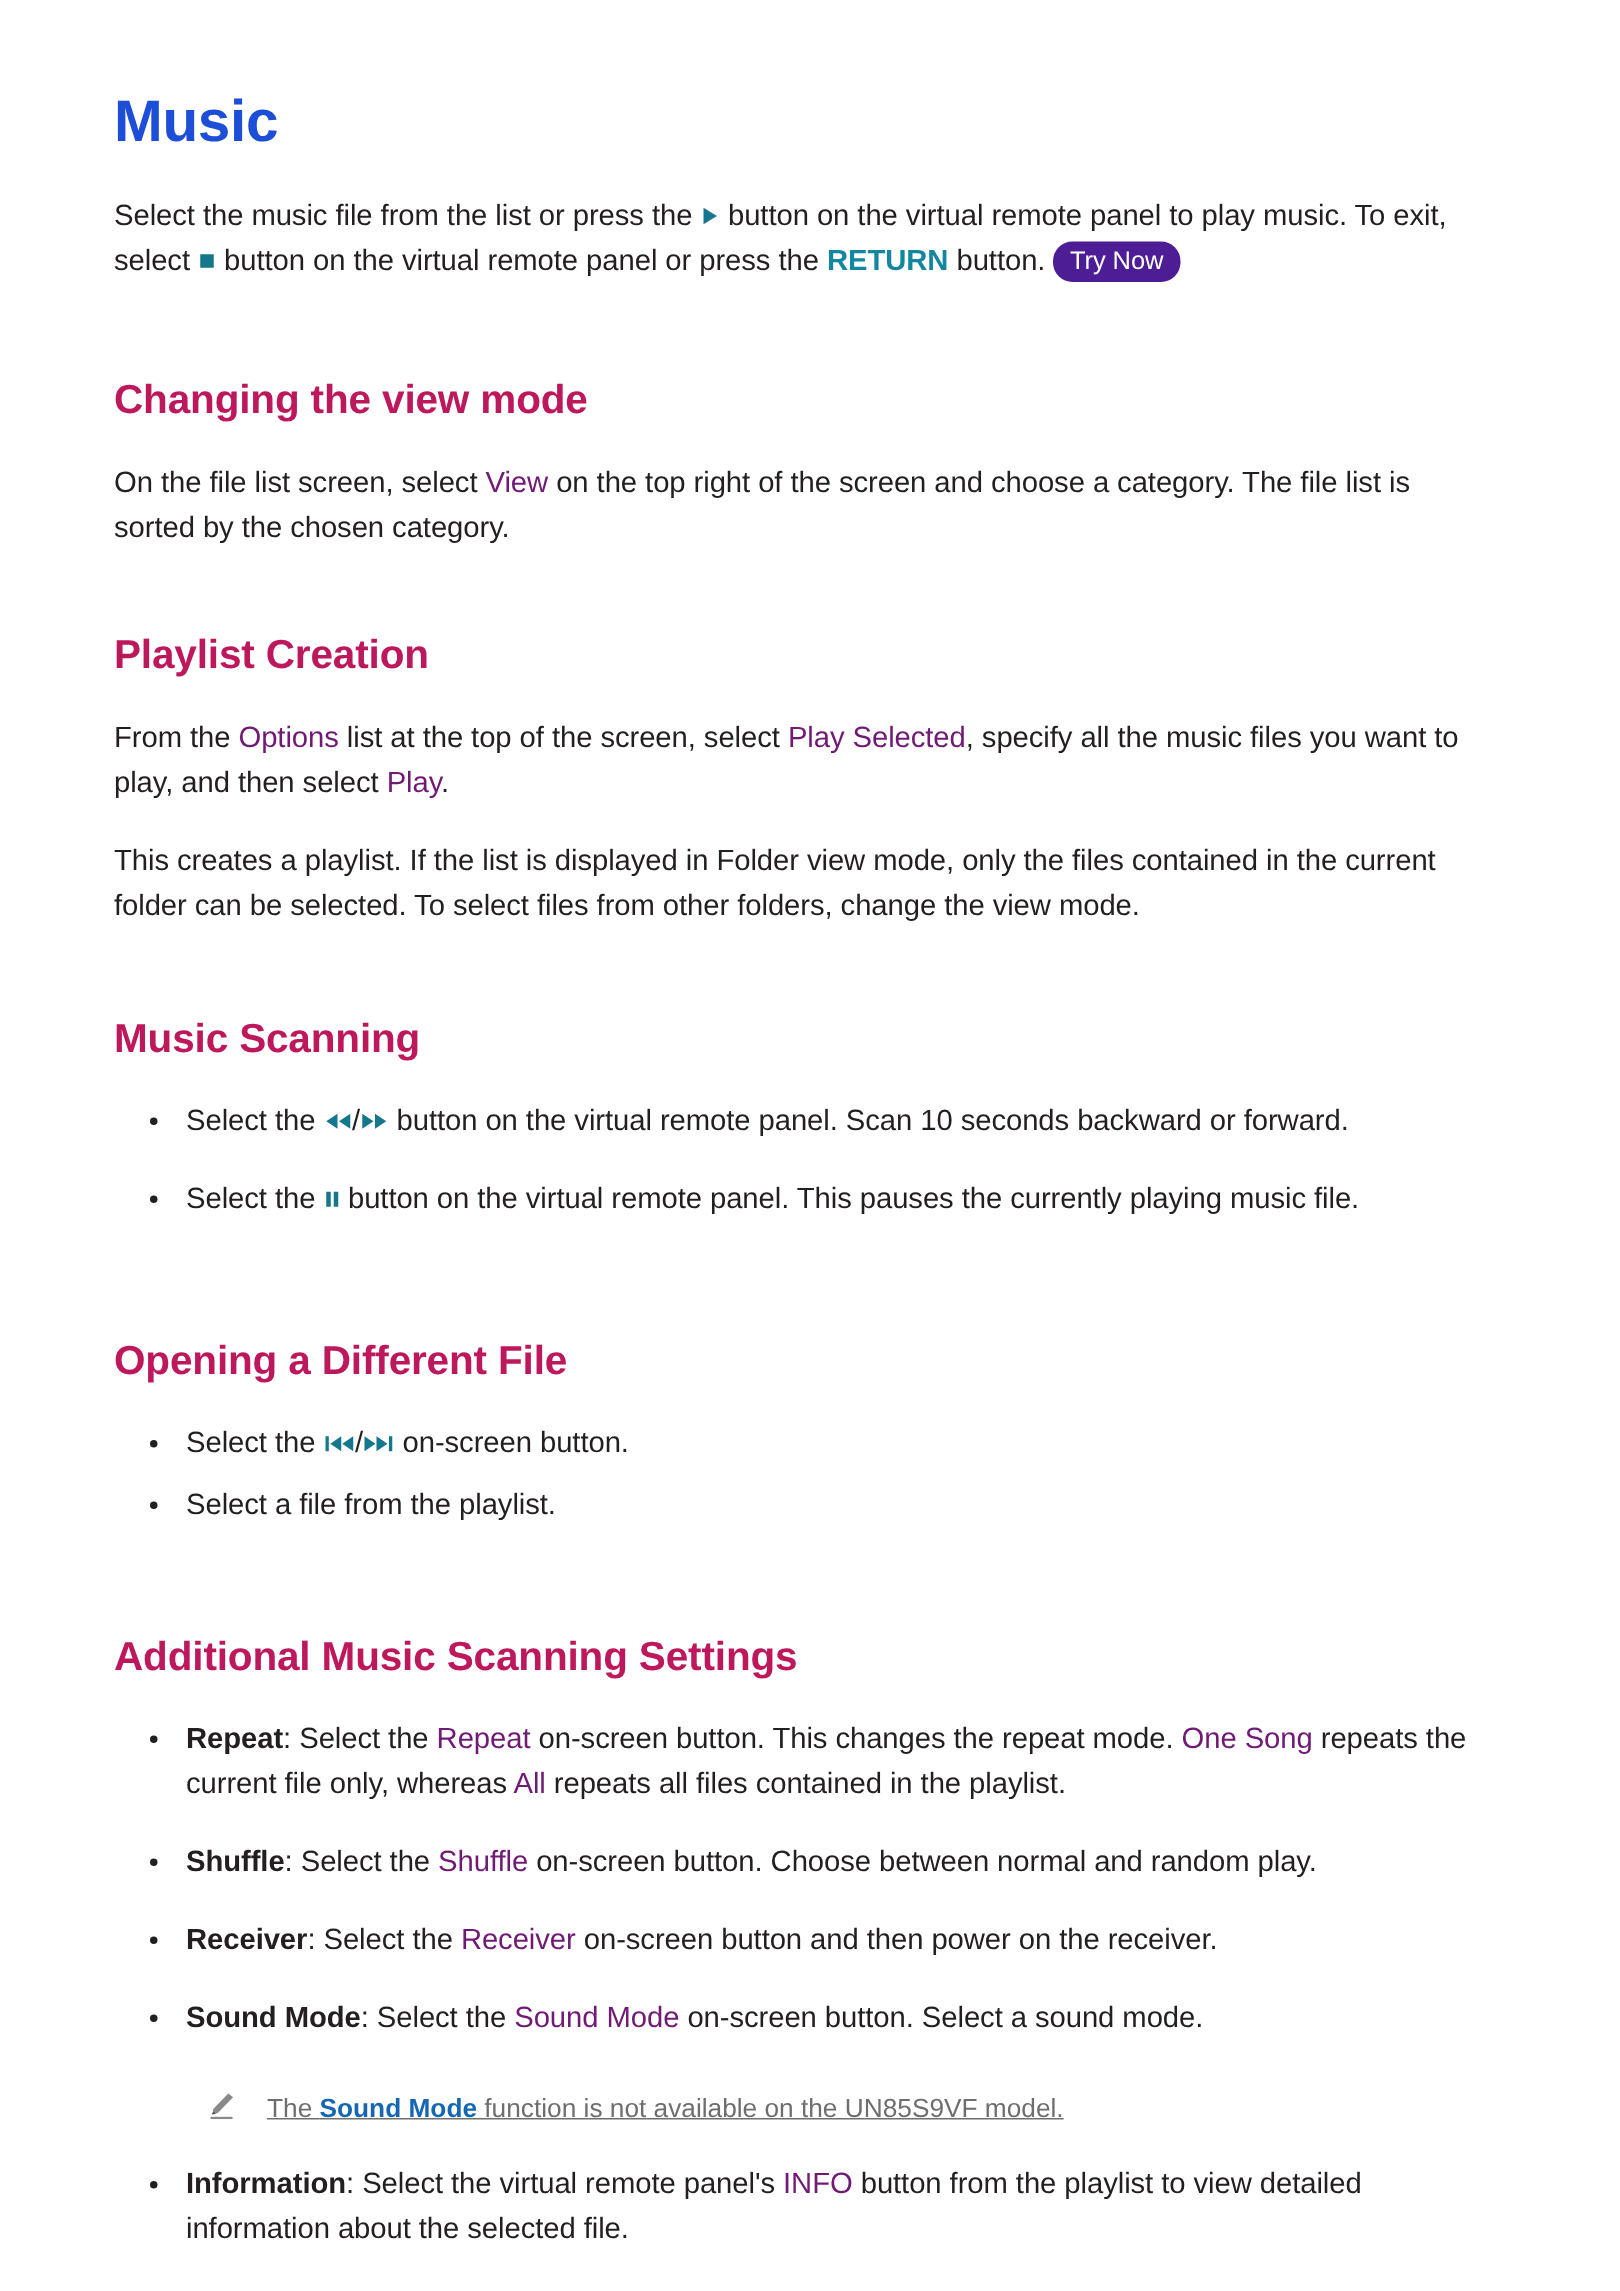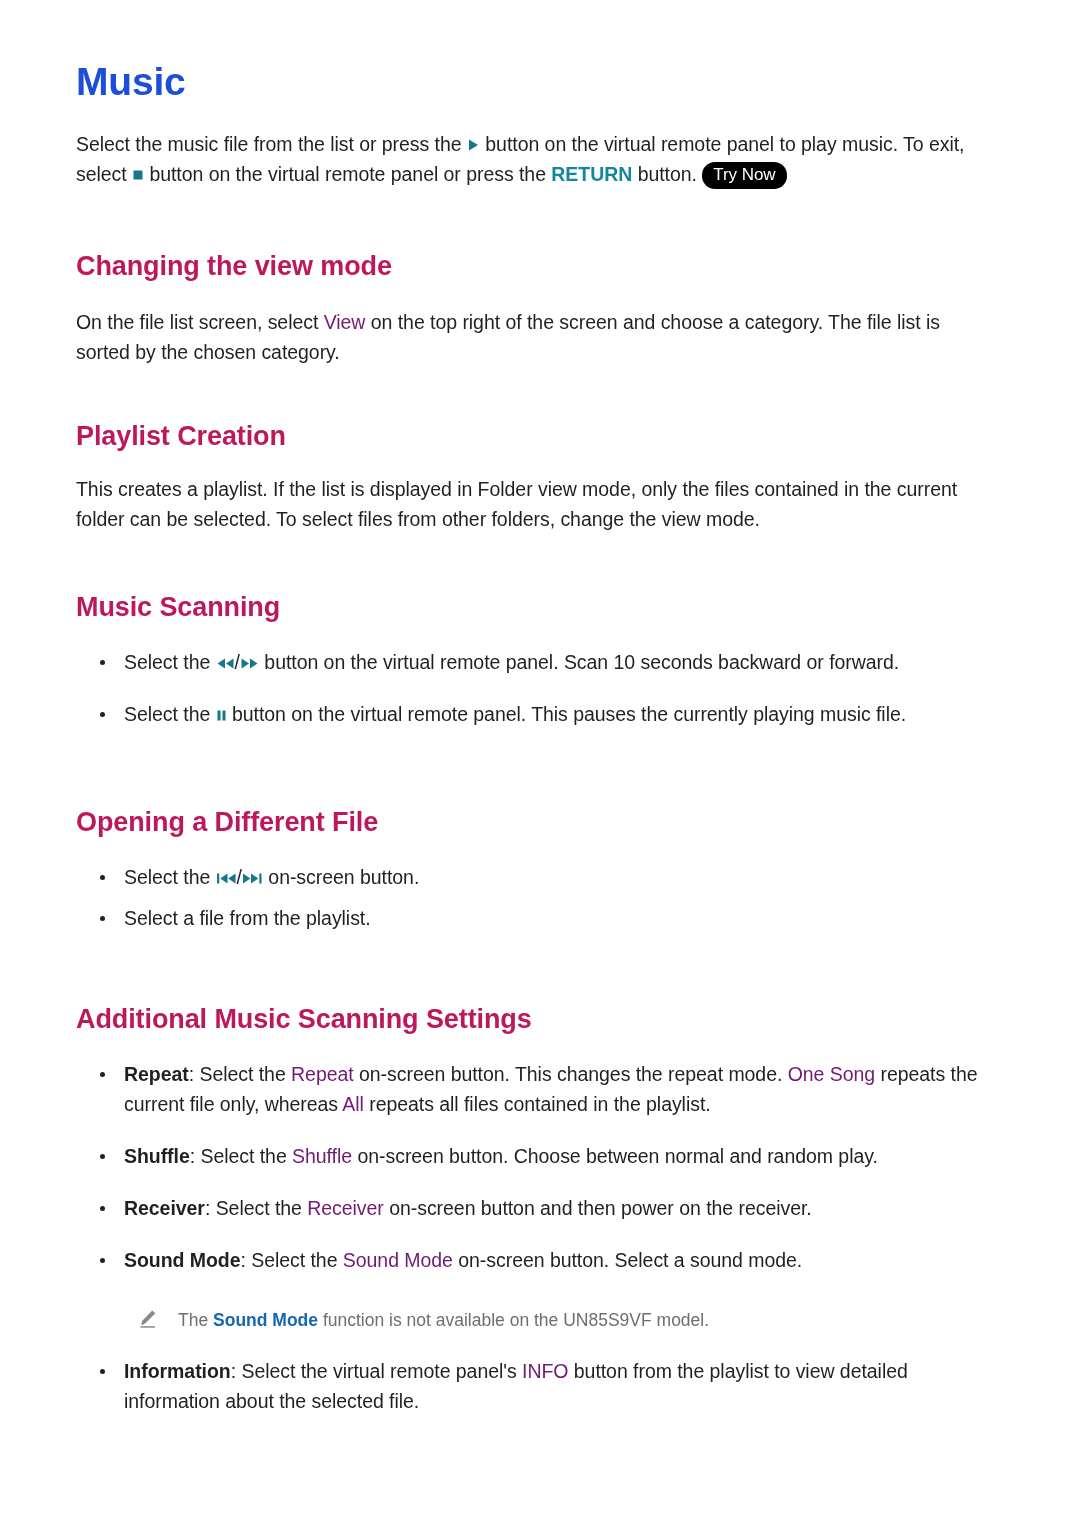--- a/index.html
+++ b/index.html
@@ -65,21 +65,21 @@
   p.gap { padding-top: 22px; }
 
   
   .lnk      { color: #701a75; }
   .lnk-teal { color: #13879f; font-weight: bold; }
   .bold     { font-weight: bold; color: #231f20; }
 
   
   .trynow {
     display: inline-block;
-    background: #000000;
+    background: #4c1d95;
     color: #ffffff;
     font-size: 17px;
     line-height: 24px;
     padding: 1px 11px 2px 11px;
     border-radius: 13px;
     vertical-align: 1px;
     white-space: nowrap;
   }
 
   
@@ -122,20 +122,21 @@
 
   
   .note {
     position: relative;
     padding-left: 102px;
     padding-top: 10px;
     padding-bottom: 8px;
     font-size: 17.5px;
     line-height: 27px;
     color: #6e6e6e;
+    text-decoration: underline;
   }
   .note .pencil {
     position: absolute;
     left: 62px;
     top: 12px;
     width: 20px;
     height: 20px;
   }
   .note .lnk-note { color: #1567b2; font-weight: bold; }
 </style>
@@ -154,20 +155,23 @@
             <rect x="1.5" y="2.5" width="9" height="9" fill="#14778c"></rect>
           </svg></span><span> button on the virtual remote panel or press the </span><span class="lnk-teal">RETURN</span><span> button. </span><span class="trynow">Try Now</span>
     </p>
 
     <h2 class="h2 sp-1">Changing the view mode</h2>
     <p class="body after-h2">
       <span>On the file list screen, select </span><span class="lnk">View</span><span> on the top right of the screen and choose a category. The file list is sorted by the chosen category.</span>
     </p>
 
     <h2 class="h2 sp-2">Playlist Creation</h2>
+    <p class="body after-h2">
+      <span>From the </span><span class="lnk">Options</span><span> list at the top of the screen, select </span><span class="lnk">Play Selected</span><span>, specify all the music files you want to play, and then select </span><span class="lnk">Play</span><span>.</span>
+    </p>
     <p class="body gap">This creates a playlist. If the list is displayed in Folder view mode, only the files contained in the current folder can be selected. To select files from other folders, change the view mode.</p>
 
     <h2 class="h2 sp-3">Music Scanning</h2>
     <ul class="bul first loose">
       <li>
         <span>Select the </span><span class="gi"><svg width="19" height="13" viewBox="0 0 19 13">
               <polygon points="9,1.5 9,11.5 1.5,6.5" fill="#14778c"></polygon>
               <polygon points="17.5,1.5 17.5,11.5 10,6.5" fill="#14778c"></polygon>
             </svg></span><span class="sep">/</span><span class="gi"><svg width="19" height="13" viewBox="0 0 19 13">
               <polygon points="1.5,1.5 1.5,11.5 9,6.5" fill="#14778c"></polygon>

